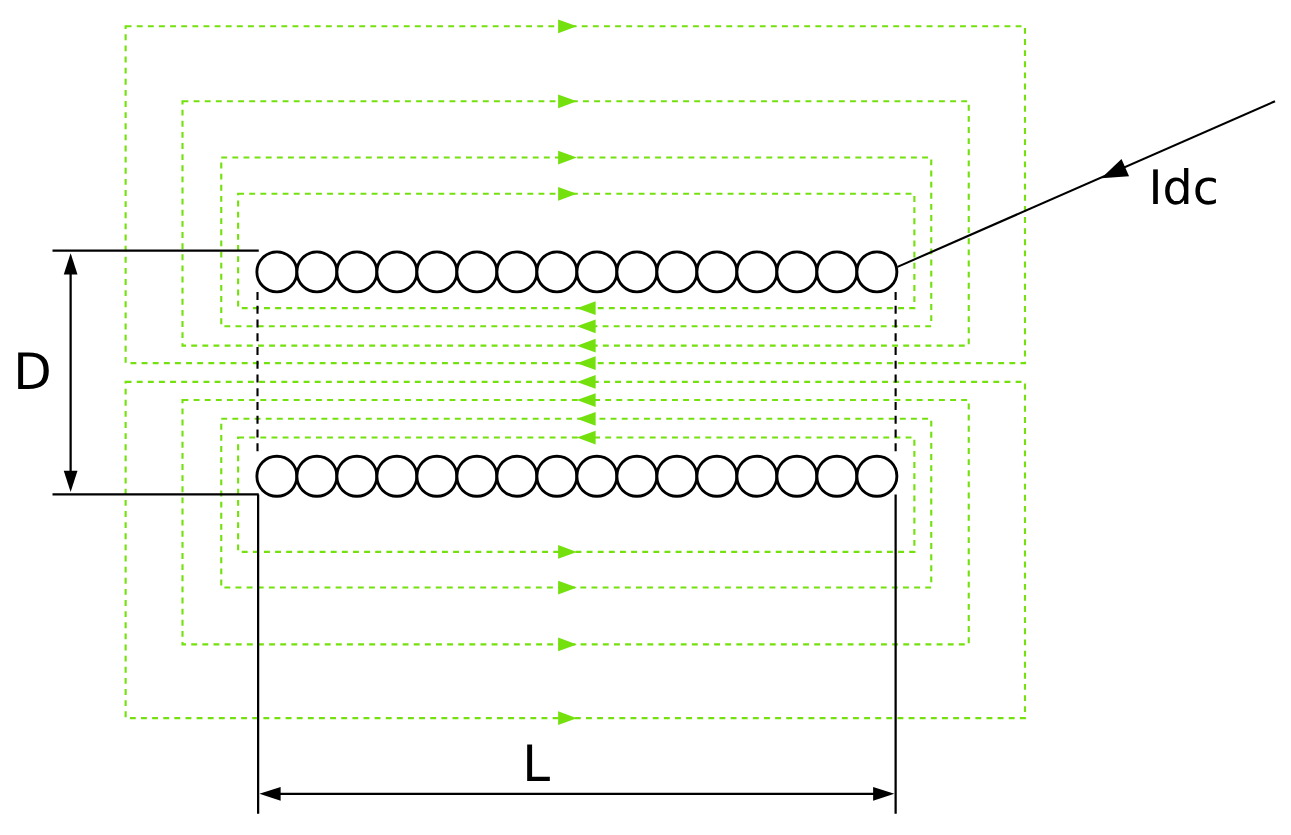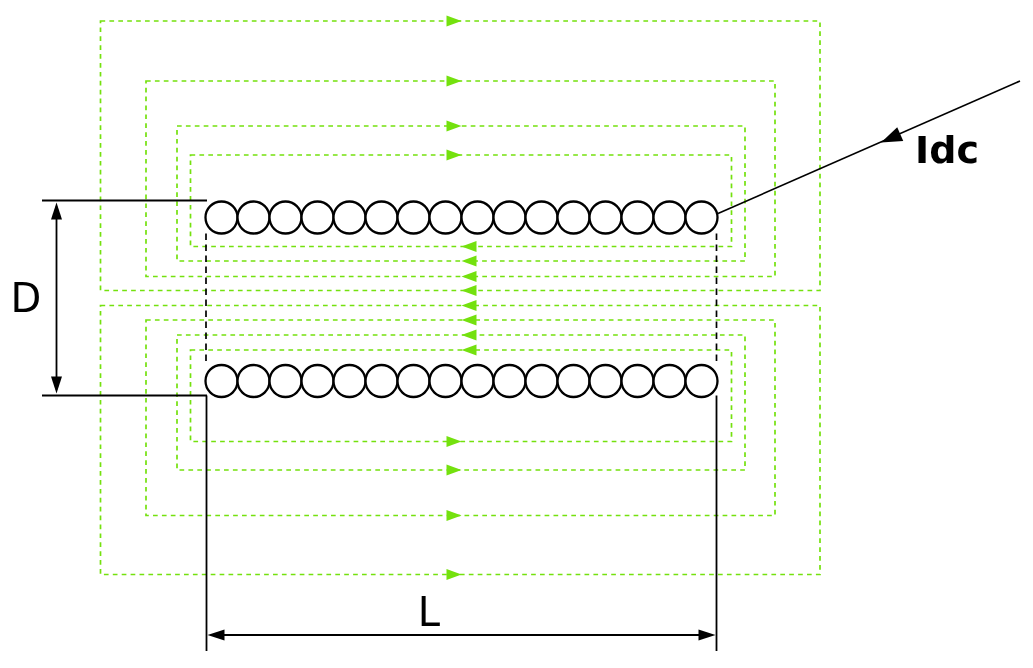--- a/index.html
+++ b/index.html
@@ -2,21 +2,21 @@
 <html><head>
 <meta charset="utf-8">
 <style>
   html,body{margin:0;padding:0;background:#ffffff;}
   .stage{position:relative;width:1033px;height:668px;background:#ffffff;overflow:hidden;
          font-family:"DejaVu Sans",sans-serif;}
   .stage svg{position:absolute;left:0;top:0;}
   .dim-label{position:absolute;transform:translate(-50%,-50%);color:#000;line-height:1;
              white-space:nowrap;}
   .label-d,.label-l{font-size:40px;font-weight:400;}
-  .label-idc{font-size:38px;font-weight:700;}
+  .label-idc{font-size:38px;font-weight:400;}
 </style>
 </head>
 <body>
 
 <div class="stage">
   <svg id="fig" width="1033" height="668" viewBox="0 0 1033 668">
       <rect x="190.5" y="155" width="541" height="91.5" fill="none" stroke="#74e10e" stroke-width="1.7" stroke-dasharray="4.7 4.2"></rect>
       <polygon points="461.5,155 446.5,149.5 446.5,160.5" fill="#74e10e"></polygon>
       <polygon points="461.5,246.5 476.5,241 476.5,252" fill="#74e10e"></polygon>
       <rect x="177" y="126" width="568" height="135" fill="none" stroke="#74e10e" stroke-width="1.7" stroke-dasharray="4.7 4.2"></rect>

